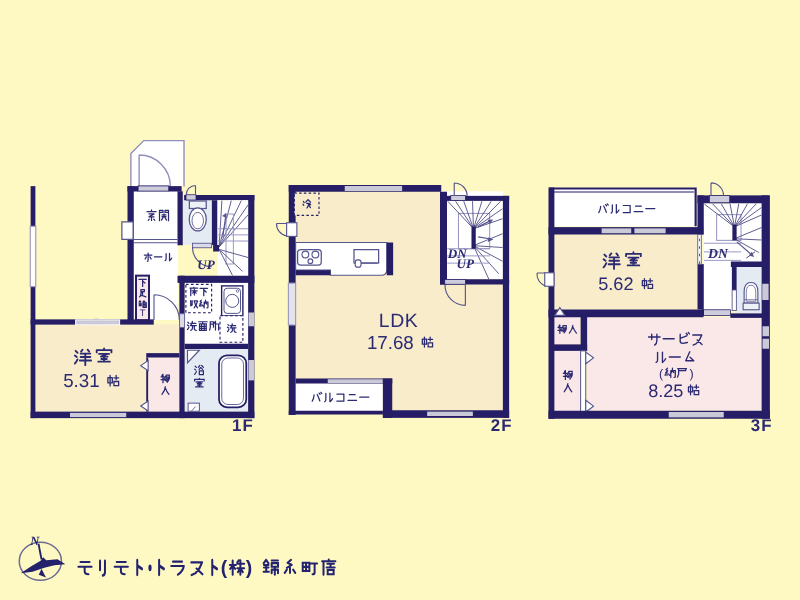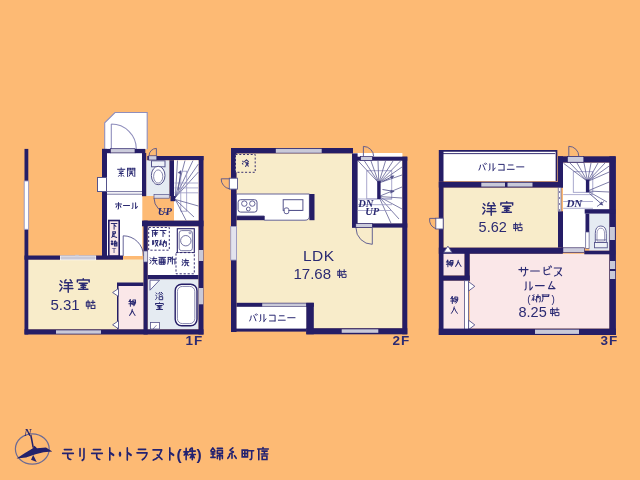--- a/index.html
+++ b/index.html
@@ -1,12 +1,12 @@
 <!DOCTYPE html>
-<html><head><meta charset="utf-8"><style>html,body{margin:0;padding:0;background:#fff}#c{position:relative;width:640px;height:480px;background:#fdba74;overflow:hidden}</style></head><body>
+<html><head><meta charset="utf-8"><style>html,body{margin:0;padding:0;background:#fff}#c{position:relative;width:640px;height:480px;background:#fef9c3;overflow:hidden}</style></head><body>
 <div id="c"><svg width="640" height="480" viewBox="0 0 640 480">
       <g>
         <rect x="28.0" y="259.5" width="115.5" height="69.8" fill="#f8ecca"></rect>
       </g>
       <g>
         <rect x="107.0" y="153.0" width="35.3" height="103.0" fill="#fff"></rect>
       </g>
       <g>
         <rect x="147.7" y="226.3" width="50.8" height="53.0" fill="#fff"></rect>
       </g>

